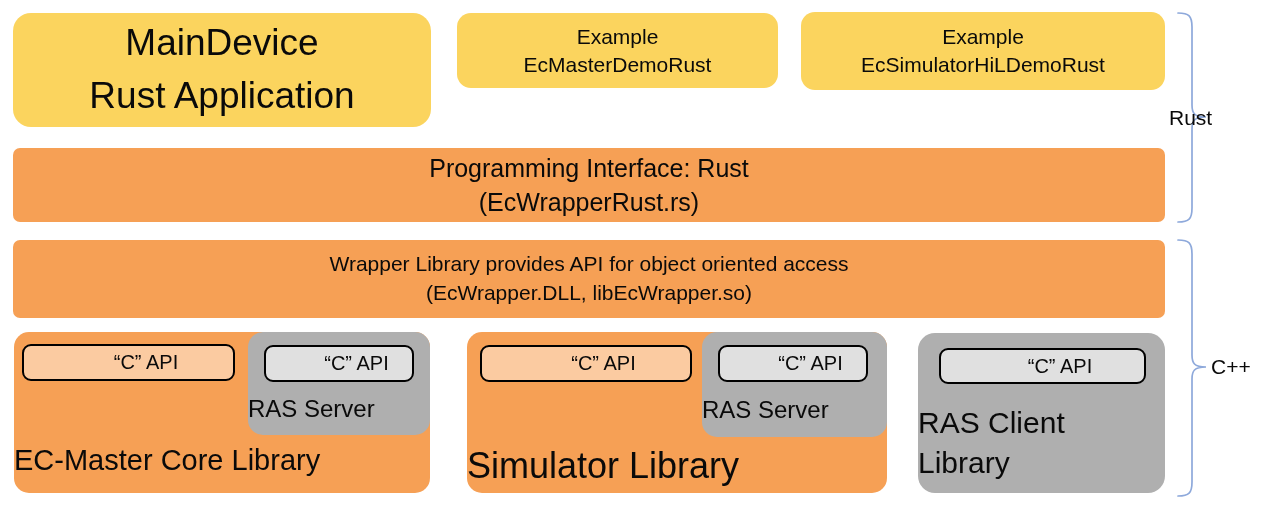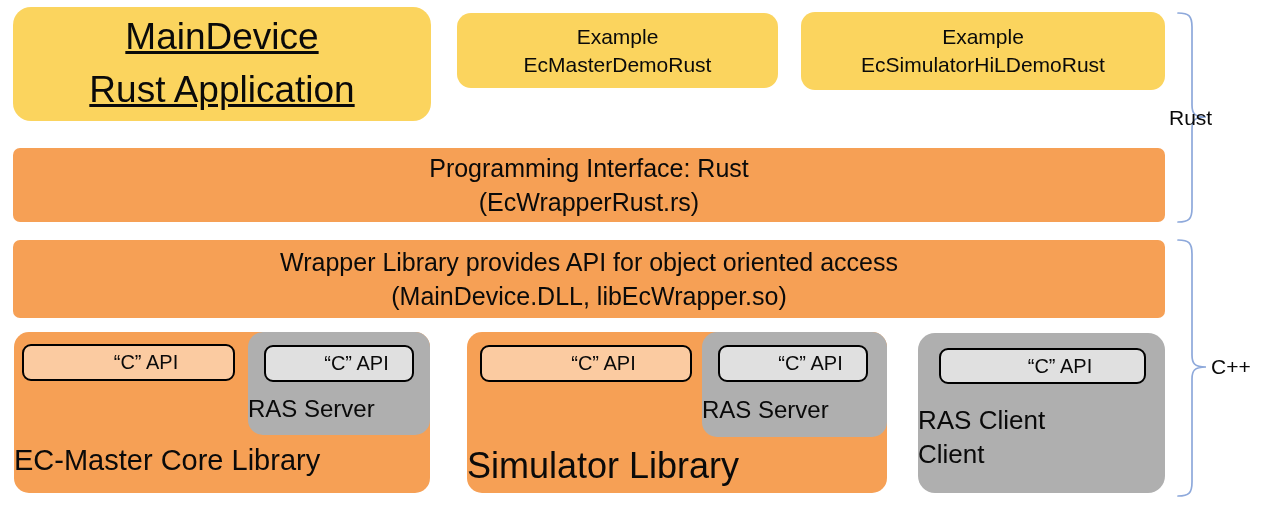--- a/index.html
+++ b/index.html
@@ -8,27 +8,27 @@
     font-family:"Liberation Sans", sans-serif; color:#0a0a0a; overflow:hidden;
   }
   .box {
     position:absolute; display:flex; flex-direction:column;
     align-items:center; justify-content:center; text-align:center;
     box-sizing:border-box;
   }
   .lbl { position:absolute; text-align:left; }
 
   
-  #main-app   { left:13px;  top:7px; width:418px; height:114px; background:var(--yellow); border-radius:18px; font-size:37px; line-height:1.42;text-decoration:underline; }
+  #main-app   { left:13px;  top:13px; width:418px; height:114px; background:var(--yellow); border-radius:18px; font-size:37px; line-height:1.42; }
   #ex-master  { left:457px; top:13px; width:321px; height:75px;  background:var(--yellow); border-radius:14px; font-size:21px; line-height:1.32; }
   #ex-sim     { left:801px; top:12px; width:364px; height:78px;  background:var(--yellow); border-radius:14px; font-size:21px; line-height:1.32; }
 
   
   #row-interface { left:13px; top:148px; width:1152px; height:74px; background:var(--orange); border-radius:7px; font-size:25px; line-height:1.36; }
-  #row-wrapper   { left:13px; top:240px; width:1152px; height:78px; background:var(--orange); border-radius:7px; font-size:25px; line-height:1.36; }
+  #row-wrapper   { left:13px; top:240px; width:1152px; height:78px; background:var(--orange); border-radius:7px; font-size:21px; line-height:1.36; }
 
   
   .grp      { background:var(--orange); border-radius:15px; }
   .ras-box  { background:var(--gray);   border-radius:15px; }
   .chip {
     position:absolute; display:flex; align-items:center; justify-content:center;
     border:2px solid #000; border-radius:9px; font-size:20px; box-sizing:border-box;padding-left:35px;
   }
   .chip.orange { background:var(--orange_light); }
   .chip.gray   { background:var(--gray_light); }
@@ -42,21 +42,21 @@
 
   #grp-sim           { position:absolute; left:467px; top:332px; width:420px; height:161px; }
   #ras-sim           { position:absolute; left:702px; top:332px; width:185px; height:105px; }
   #chip-sim-capi     { left:480px; top:345px; width:212px; height:37px; }
   #chip-sim-ras-capi { left:718px; top:345px; width:150px; height:37px; }
   #lbl-sim-ras       { left:702px; top:396px; width:185px; font-size:24px; }
   #lbl-sim           { left:467px; top:445px; width:420px; font-size:36px; }
 
   #grp-rasclient      { position:absolute; left:918px; top:333px; width:247px; height:160px; background:var(--gray); border-radius:17px; }
   #chip-rasclient-capi{ left:939px; top:348px; width:207px; height:36px; }
-  #lbl-rasclient      { left:918px; top:403px; width:203px; font-size:26px; line-height:1.32; }
+  #lbl-rasclient      { left:918px; top:403px; width:203px; font-size:30px; line-height:1.32; }
 
   
   #braces { position:absolute; left:1165px; top:0; width:114px; height:513px; }
   #braces path { stroke:var(--bracket_blue); stroke-width:1.7; fill:none; stroke-linecap:round; }
   .bracket-label { position:absolute; font-size:21px; }
   #lbl-rust { left:1169px; top:106px; }
   #lbl-cpp  { left:1211px; top:355px; }
 </style>
 </head>
 <body>
@@ -78,21 +78,21 @@
     <div>EcSimulatorHiLDemoRust</div>
   </div>
 
   <div class="box" id="row-interface">
     <div>Programming Interface: Rust</div>
     <div>(EcWrapperRust.rs)</div>
   </div>
 
   <div class="box" id="row-wrapper">
     <div>Wrapper Library provides API for object oriented access</div>
-    <div>(MainDevice.DLL, libEcWrapper.so)</div>
+    <div>(EcWrapper.DLL, libEcWrapper.so)</div>
   </div>
 
   <div class="grp" id="grp-ecmaster"></div>
   <div class="ras-box" id="ras-ecmaster"></div>
   <div class="chip orange" id="chip-ecm-capi">
     <span>“C” API</span>
   </div>
   <div class="chip gray" id="chip-ecm-ras-capi">
     <span>“C” API</span>
   </div>
@@ -109,21 +109,21 @@
   </div>
   <div class="lbl" id="lbl-sim-ras">RAS Server</div>
   <div class="lbl" id="lbl-sim">Simulator Library</div>
 
   <div id="grp-rasclient"></div>
   <div class="chip gray" id="chip-rasclient-capi">
     <span>“C” API</span>
   </div>
   <div class="lbl" id="lbl-rasclient">
     <div>RAS Client</div>
-    <div>Client</div>
+    <div>Library</div>
   </div>
 
   <svg id="braces" viewBox="0 0 114 513" xmlns="http://www.w3.org/2000/svg">
     <path d="M13 13 C24 13 27 16 27 27 L27 105 C27 113 29 117 41 117 C29 117 27 121 27 129 L27 208 C27 219 24 222 13 222"></path>
     <path d="M13 240 C24 240 27 243 27 254 L27 355 C27 363 29 367 41 367 C29 367 27 371 27 379 L27 482 C27 493 24 496 13 496"></path>
   </svg>
   <div class="bracket-label" id="lbl-rust">Rust</div>
   <div class="bracket-label" id="lbl-cpp">C++</div>
 
 </div>

